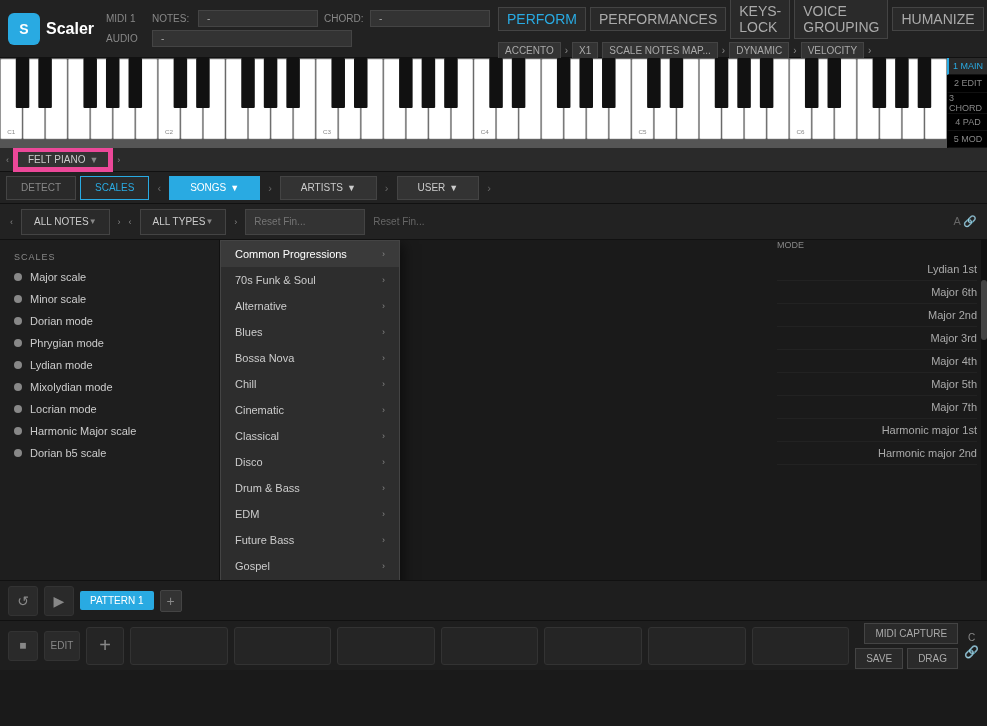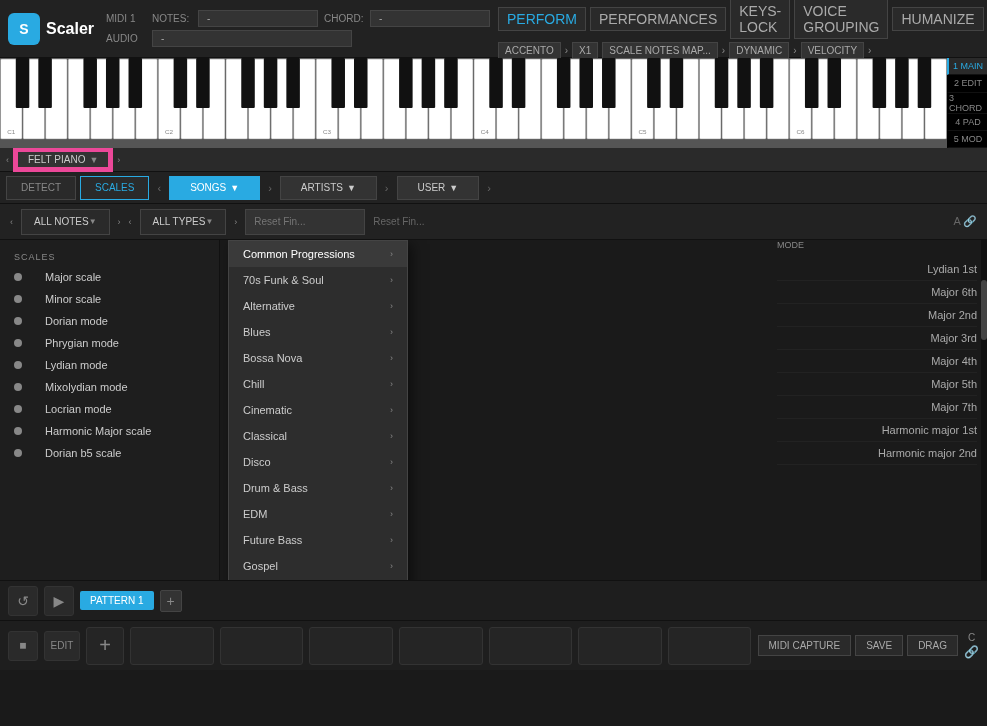--- a/index.html
+++ b/index.html
@@ -179,40 +179,40 @@
     }
     .scales-header {
       color: #888; font-size: 9px; padding: 4px 14px;
       text-transform: uppercase; letter-spacing: 1px;
     }
     .scale-item {
       display: flex;
       align-items: center;
       padding: 5px 14px;
       cursor: pointer;
-      gap: 23px;
+      gap: 8px;
     }
     .scale-dot {
       width: 8px; height: 8px; background: #888; border-radius: 50%;
     }
     .scale-name { color: #ccc; font-size: 11px; }
 
     
     .right-panel {
       flex: 1;
       background: #1a1a1a;
       position: relative;
       overflow: hidden;
     }
 
     
     .dropdown-menu {
       position: absolute;
       top: 0;
-      left: 8px;
+      left: 0;
       width: 180px;
       background: #2d2d2d;
       border: 1px solid #444;
       z-index: 100;
       box-shadow: 4px 4px 12px rgba(0,0,0,0.5);
     }
     .dropdown-item {
       display: flex;
       align-items: center;
       justify-content: space-between;
@@ -650,21 +650,21 @@
   <div class="ctrl-btn">⏹</div>
   <div class="ctrl-btn" style="width:36px; font-size:10px;text-align:right;">EDIT</div>
   <div class="add-slot">+</div>
   <div class="chord-slot"></div>
   <div class="chord-slot"></div>
   <div class="chord-slot"></div>
   <div class="chord-slot"></div>
   <div class="chord-slot"></div>
   <div class="chord-slot"></div>
   <div class="chord-slot"></div>
-  <div style="display:flex; flex-direction:row; gap:4px; align-items:flex-end; margin-left:auto;">
+  <div style="display:flex; flex-direction:column; gap:4px; align-items:flex-end; margin-left:auto;">
     <div class="midi-capture-btn">MIDI CAPTURE</div>
     <div style="display:flex; gap:4px;">
       <div class="save-drag-btn">SAVE</div>
       <div class="save-drag-btn">DRAG</div>
     </div>
   </div>
   <div style="display:flex; flex-direction:column; align-items:center; gap:2px;">
     <span class="c-label">C</span>
     <span class="link-c-icon">🔗</span>
   </div>

